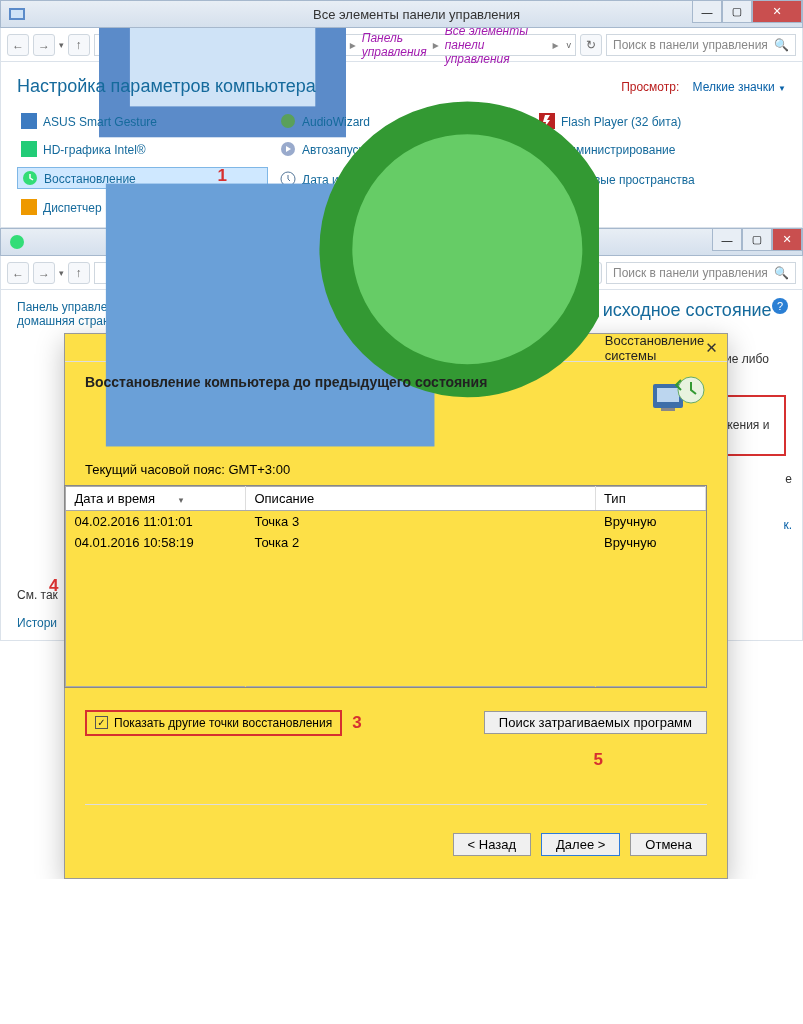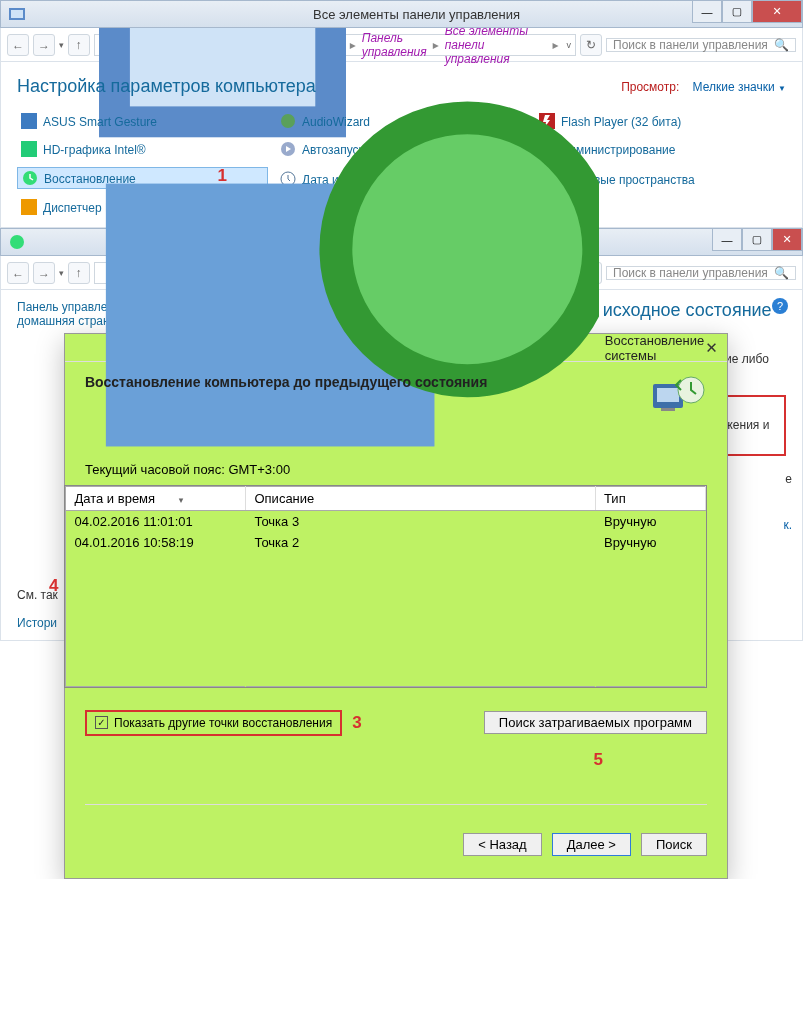--- a/index.html
+++ b/index.html
@@ -13,21 +13,21 @@
 .winbtn { width: 30px; height: 22px; display: flex; align-items: center; justify-content: center; border: 1px solid #a6b8cd; border-top: none; background: #e8eef5; font-size: 11px; }
 .winbtn.close { background: #c94f4f; color: #fff; width: 50px; }
 .winbtn.close2 { background: #c94f4f; color: #fff; width: 30px; }
 
 
 .navrow { height: 34px; display: flex; align-items: center; padding: 0 6px; border: 1px solid #dbe2ea; border-top: none; gap: 4px; background: #fff; }
 .navbtn { width: 22px; height: 22px; border: 1px solid #cfd7df; border-radius: 3px; background: #f6f8fb; display: flex; align-items: center; justify-content: center; color: #666; }
 .addressbar { flex: 1; height: 22px; border: 1px solid #cfd7df; display: flex; align-items: center; padding: 0 4px; gap: 4px; background: #fff; }
 .crumb { color: #a21caf; padding: 0 2px; font-style: italic; }
 .crumb-sep { color: #888; }
-.searchbox { width: 190px; height: 14px; border: 1px solid #cfd7df; display: flex; align-items: center; padding: 0 6px; color: #888; gap: 6px; }
+.searchbox { width: 190px; height: 22px; border: 1px solid #cfd7df; display: flex; align-items: center; padding: 0 6px; color: #888; gap: 6px; }
 
 
 .win1body { padding: 14px 16px 10px; border: 1px solid #dbe2ea; border-top: none; }
 .heading-row { display: flex; align-items: center; justify-content: space-between; margin-bottom: 14px; }
 .heading { color: #156a9c; font-size: 18px; }
 .view-label { color: #b91c1c; margin-right: 10px; }
 .view-link { color: #0a62a8; }
 .cp-grid { display: grid; grid-template-columns: repeat(3, 1fr); row-gap: 8px; column-gap: 8px; }
 .cp-item { display: flex; align-items: flex-end; gap: 6px; color: #156a9c; padding: 2px 4px; }
 .cp-item.highlight { background: #cfe8ff; border: 1px solid #7fb7e6; }
@@ -38,21 +38,21 @@
 .help-icon { position: absolute; right: 14px; top: 8px; width: 16px; height: 16px; border-radius: 50%; background: #2a7fd4; color: #fff; font-size: 11px; display: flex; align-items: center; justify-content: center; }
 .side-link { color: #156a9c; font-size: 12px; }
 .subheading { color: #156a9c; font-size: 18px; margin-bottom: 14px; }
 .task-block { margin: 0 0 12px 0; }
 .task-title { color: #0a62a8; display: flex; align-items: center; gap: 6px; margin-bottom: 2px; }
 .task-desc { color: #333; font-size: 12px; line-height: 1.35; }
 .redbox { border: 2px solid #d63030; padding: 4px 6px; }
 .red-num { color: #d63030; font-weight: bold; font-size: 17px; }
 
 
-.dialog { position: relative; margin-left: 64px; margin-top: -4px; width: 664px; background: #bef264; border: 1px solid #999; box-shadow: 0 8px 26px rgba(0,0,0,.25); }
+.dialog { position: relative; margin-left: 64px; margin-top: -4px; width: 664px; background: #fde047; border: 1px solid #999; box-shadow: 0 8px 26px rgba(0,0,0,.25); }
 .dlg-titlebar { height: 28px; display: flex; align-items: center; padding: 0 8px; border-bottom: 1px solid #ddd; }
 .dlg-titlebar .icon-small { margin-right: 6px; }
 .dlg-title { font-size: 13px; color: #222; flex: 1; }
 .dlg-close { width: 18px; height: 18px; font-size: 15px; color: #333; text-align: center; }
 .dlg-body { padding: 12px 20px 16px; }
 .dlg-header { display: flex; align-items: flex-start; justify-content: space-between; }
 .dlg-h1 { font-weight: bold; font-size: 14px; color: #222; }
 .sysimg { width: 56px; height: 48px; }
 .tz-row { margin: 40px 0 8px; font-size: 13px; }
 .rptable { width: 100%; border: 1px solid #aaa; border-collapse: collapse; font-size: 13px; }
@@ -369,16 +369,16 @@
         <span class="red-num">3</span>
       </div>
       <button class="btn">Поиск затрагиваемых программ</button>
     </div>
     <div style="text-align:right; margin-top:14px;">
       <span class="red-num" style="margin-right:104px;">5</span>
     </div>
     <div class="btn-row">
       <button class="btn">&lt; Назад</button>
       <button class="btn accent">Далее &gt;</button>
-      <button class="btn">Поиск</button>
+      <button class="btn">Отмена</button>
     </div>
   </div>
 </div>
 
 </body></html>

